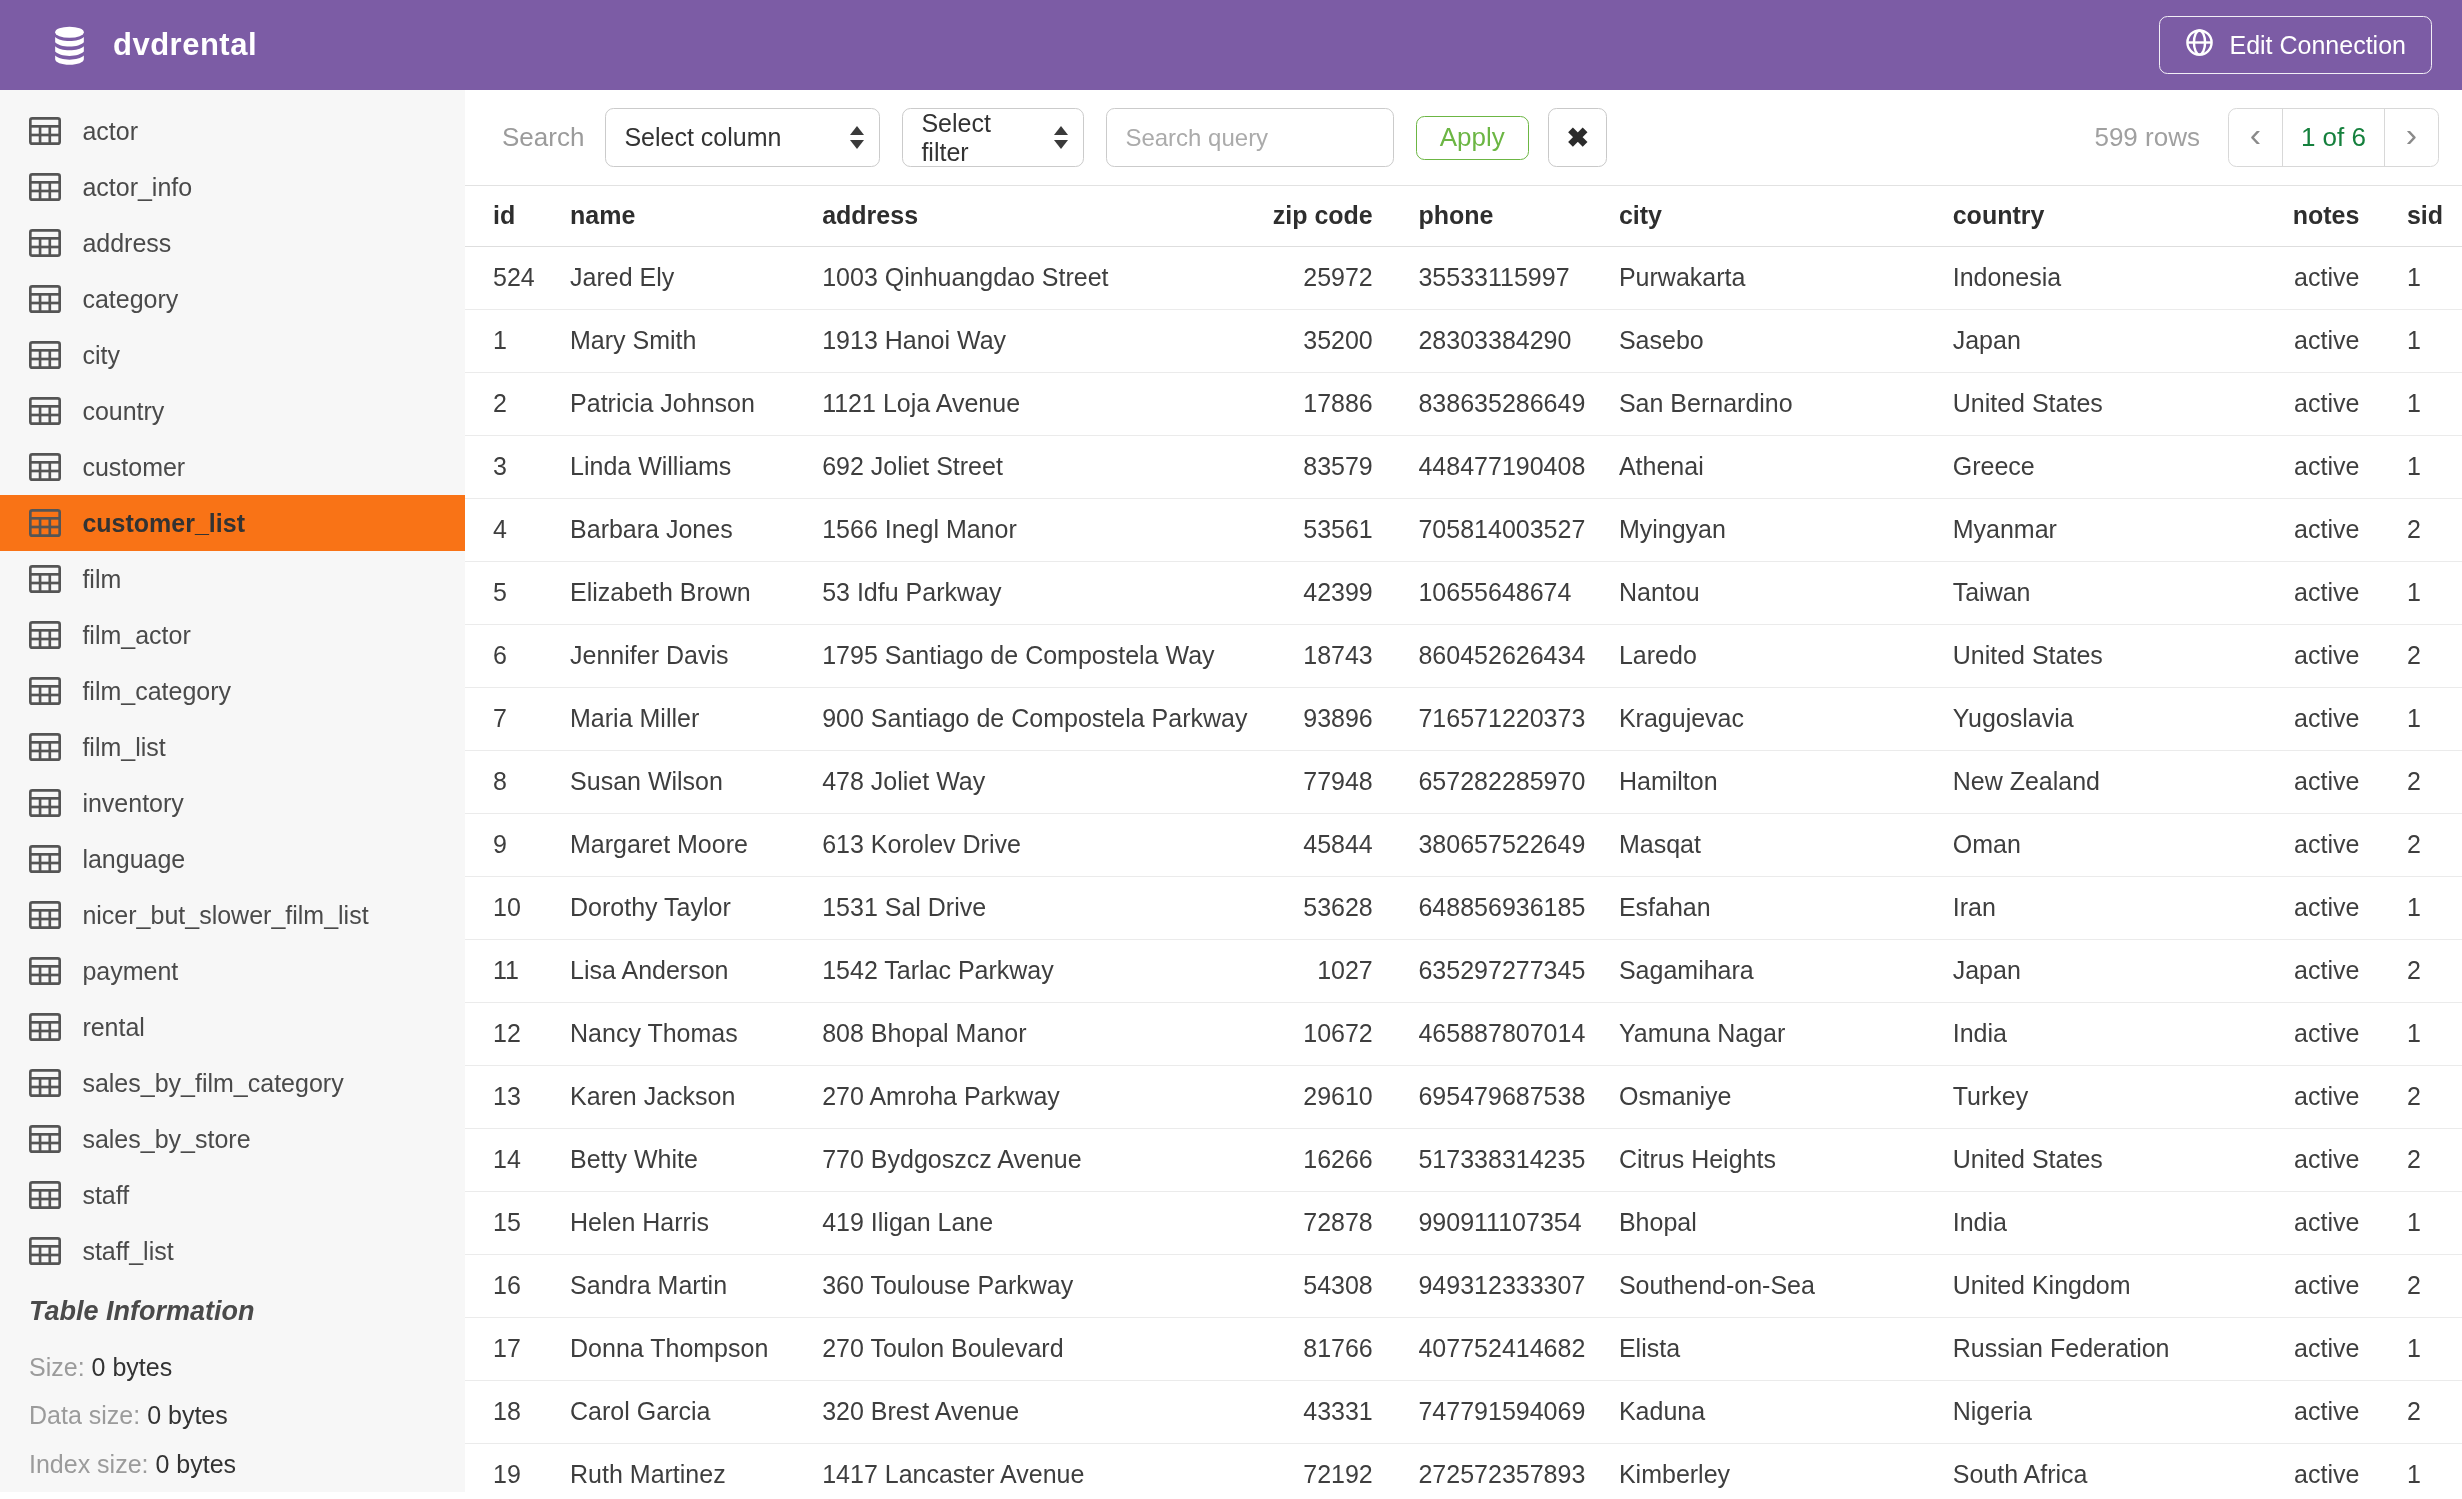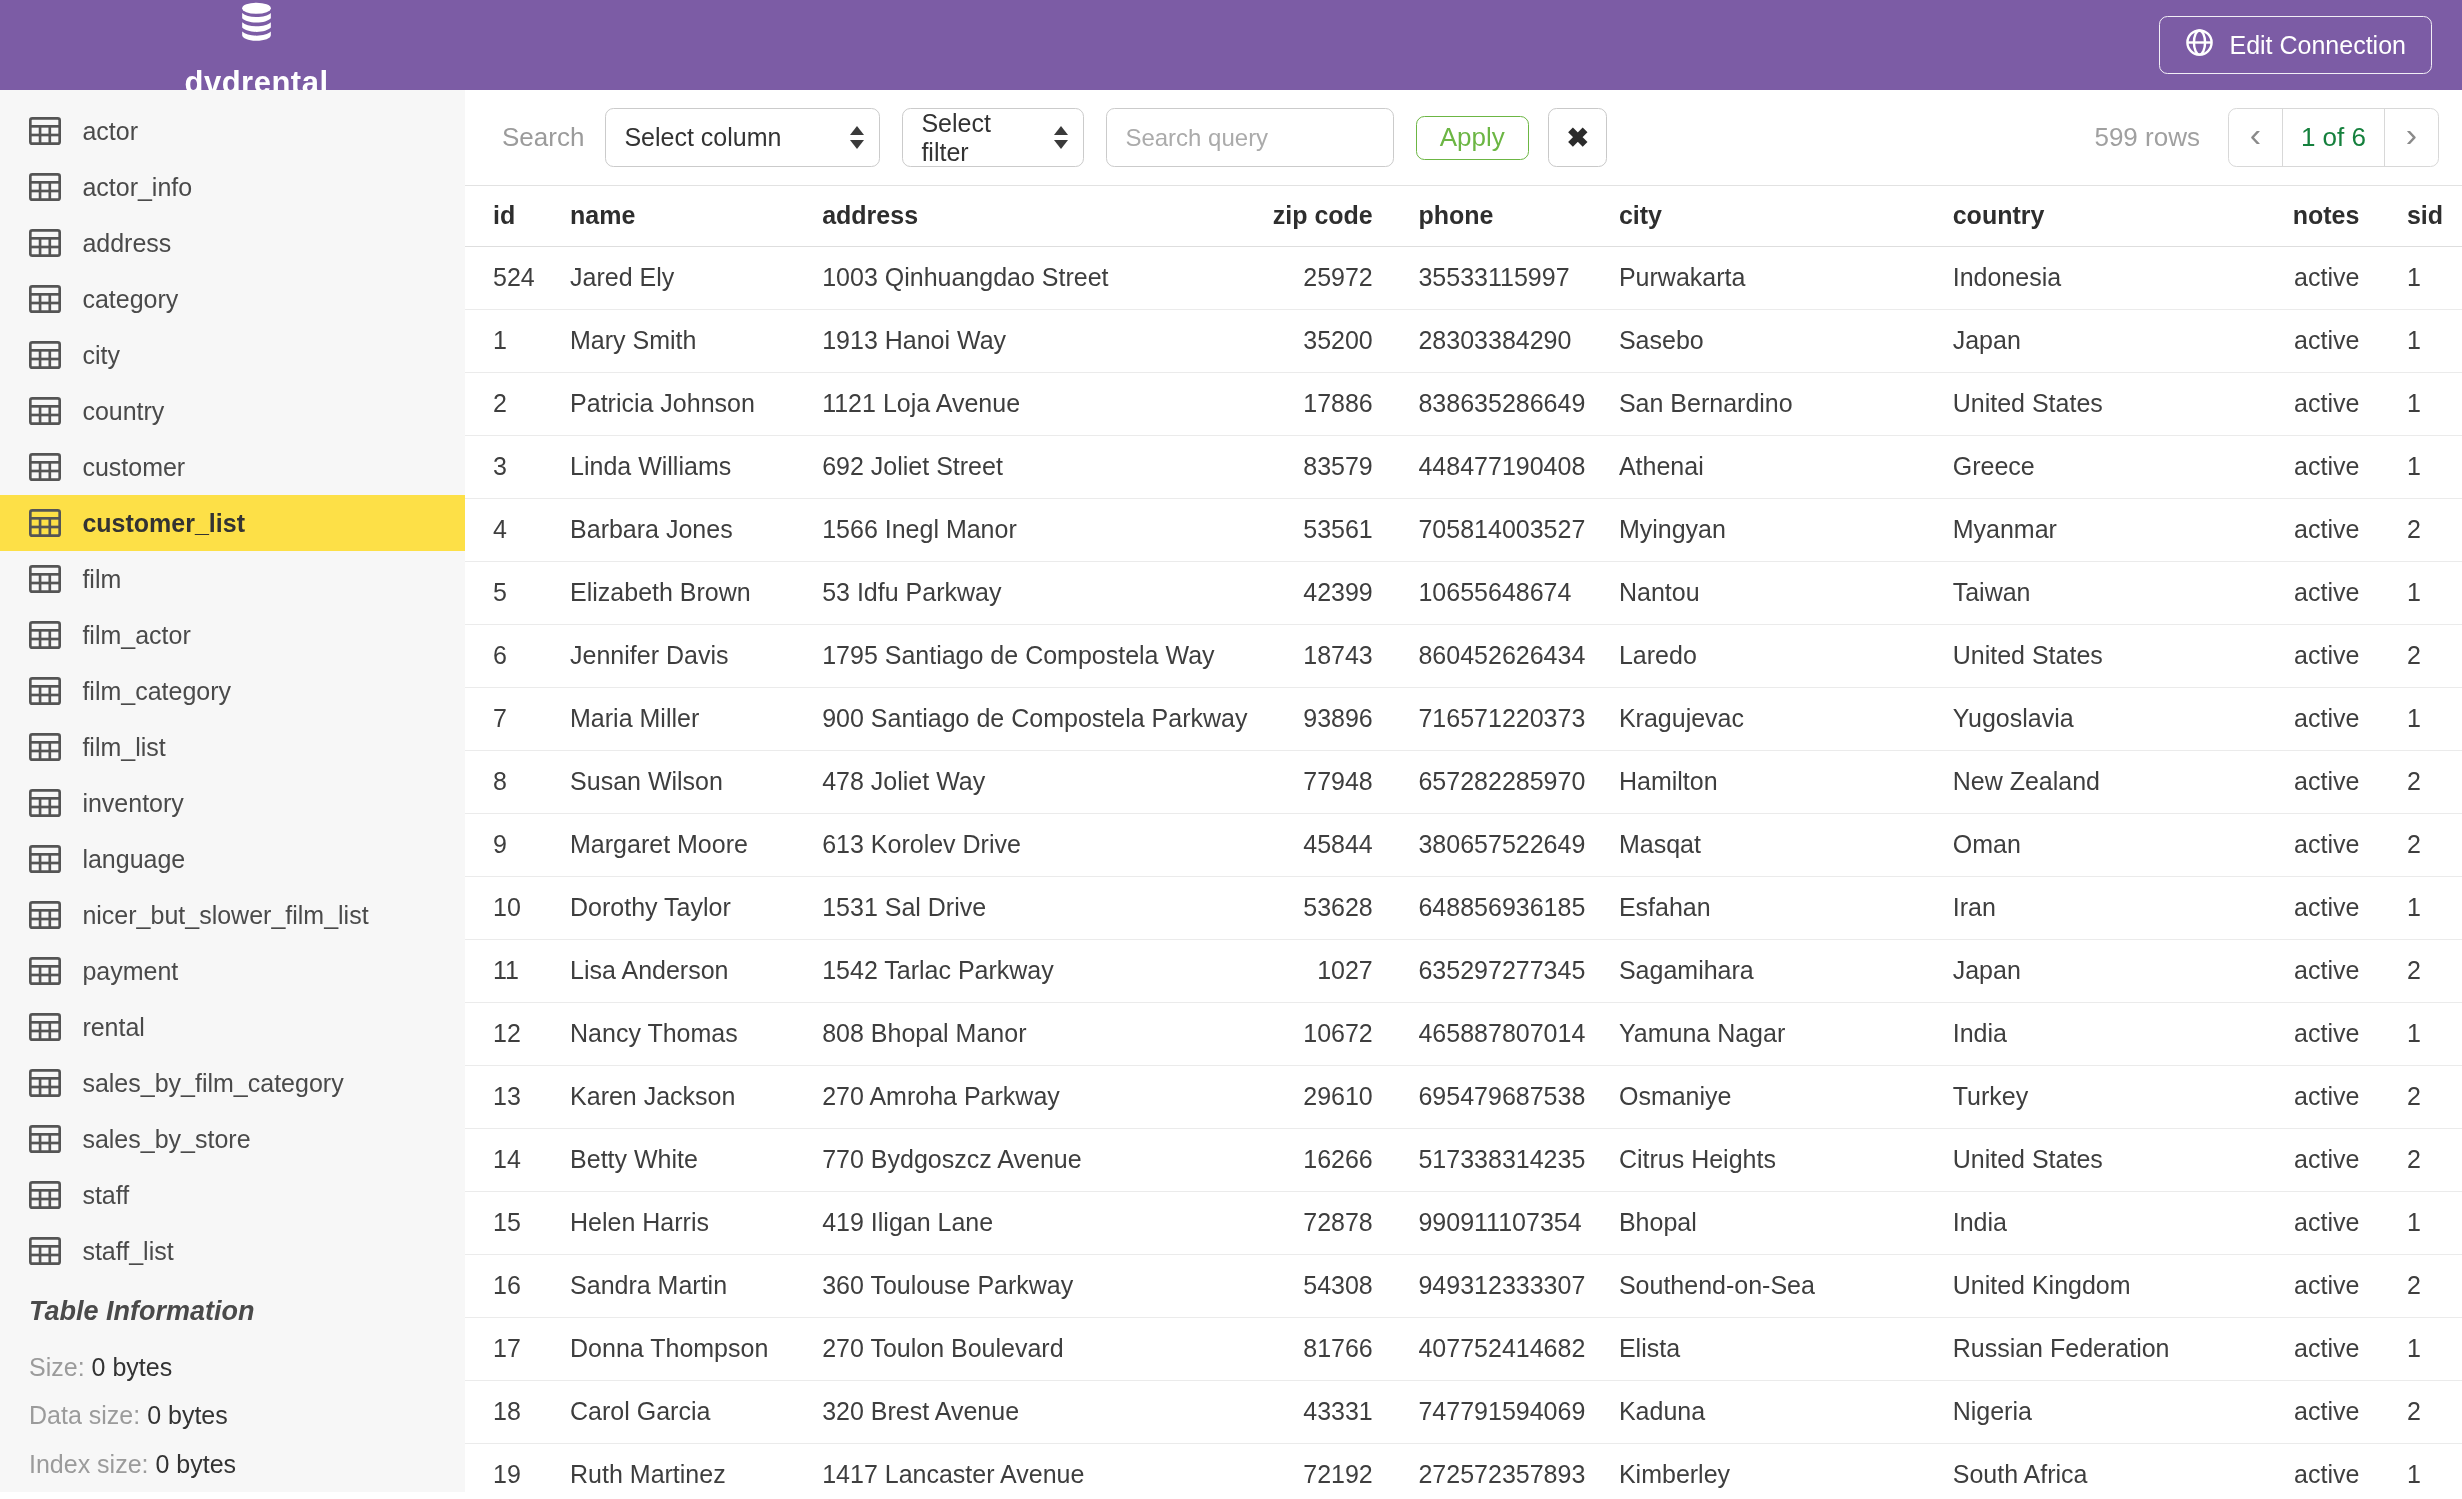--- a/index.html
+++ b/index.html
@@ -1,33 +1,33 @@
 <!DOCTYPE html>
 <html style="font-size:15px"><head>
 <meta charset="utf-8">
 <style>
   html,body{margin:0;padding:0;overflow:hidden;}
   body{font-family:"Liberation Sans", sans-serif;}
   .app{position:relative;width:2462px;height:1500px;background:#fff;overflow:hidden;}
 
   
   .header{position:absolute;top:0;left:0;right:0;height:90px;background:#7C5CA5;display:flex;align-items:stretch;}
-  .logo{width:465px;box-sizing:border-box;display:flex;align-items:center;gap:22px;padding-left:48px;color:#fff;font-size:31px;font-weight:bold;letter-spacing:0.5px;flex-direction:column;}
+  .logo{width:465px;box-sizing:border-box;display:flex;align-items:center;gap:22px;padding-left:48px;color:#fff;font-size:31px;font-weight:bold;letter-spacing:0.5px;}
   .logo svg{display:block;}
   .tabs{display:flex;align-items:stretch;}
   .tab{display:flex;align-items:center;padding:0 29px;font-size:25px;color:#D6CBE7;cursor:pointer;}
   .tab.active{background:#fff;color:#111;}
   .edit-conn{margin-left:auto;align-self:center;margin-right:30px;display:flex;align-items:center;gap:15px;
     border:1.9px solid rgba(255,255,255,.9);border-radius:8.4px;padding:10.2px 25px;color:#fff;font-size:25px;background:transparent;cursor:pointer;}
 
   
   .sidebar{position:absolute;top:90px;left:0;width:465px;bottom:8px;background:#F7F7F7;box-sizing:border-box;padding-top:13px;overflow:hidden;}
   .side-item{height:56px;display:flex;align-items:center;gap:21.4px;padding-left:29px;font-size:25px;color:#4A4A4A;cursor:pointer;}
   .side-item .ticon{display:flex;align-items:center;}
-  .side-item.selected{background:#fde047;font-weight:bold;color:#333;}
+  .side-item.selected{background:#f97316;font-weight:bold;color:#333;}
   .table-info{margin-top:16.7px;padding-left:29px;}
   .table-info .ti-heading{font-size:27px;font-weight:bold;color:#4A4A4A;margin:0 0 26px 0;font-style:italic;}
   .info-line{font-size:25px;margin-bottom:19.5px;color:#333;}
   .info-line .lbl{color:#9B9B9B;}
 
   
   .main{position:absolute;top:90px;left:465px;right:0;bottom:0;background:#fff;}
   .toolbar{height:96px;box-sizing:border-box;display:flex;align-items:center;padding:0 23px 0 37px;border-bottom:0.9px solid #E2E2E2;}
   .search-label{color:#9B9B9B;font-size:26px;margin-right:20.4px;}
   .select{height:59px;box-sizing:border-box;border:0.9px solid #CBCBCB;border-radius:8.4px;background:#fff;display:flex;align-items:center;justify-content:space-between;padding:0 15px 0 18.6px;font-size:25px;color:#333;cursor:pointer;margin-right:22px;}

